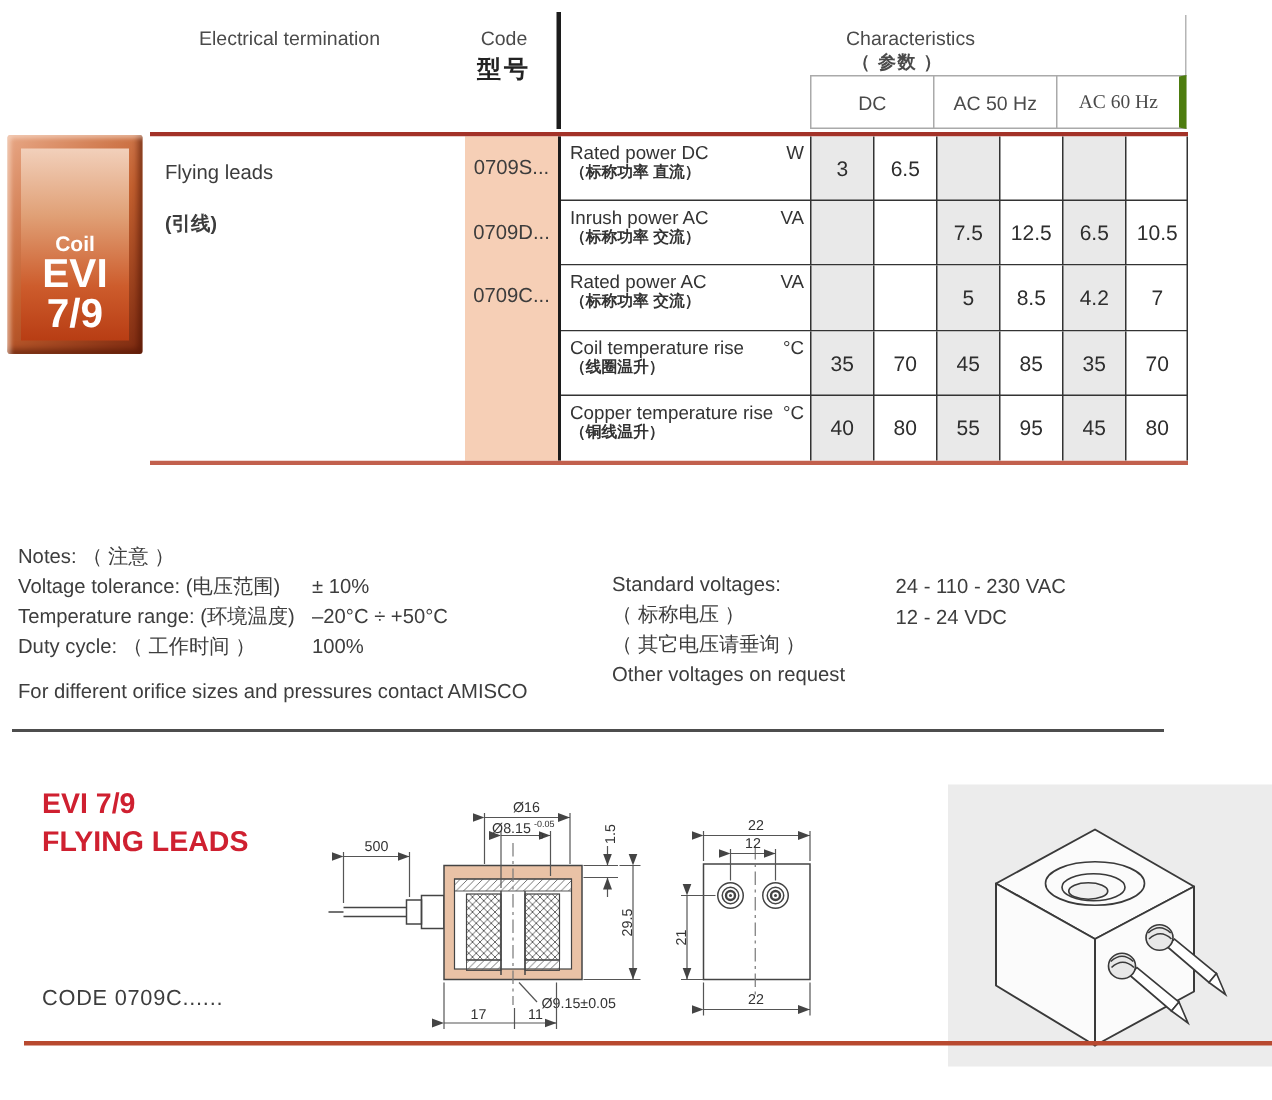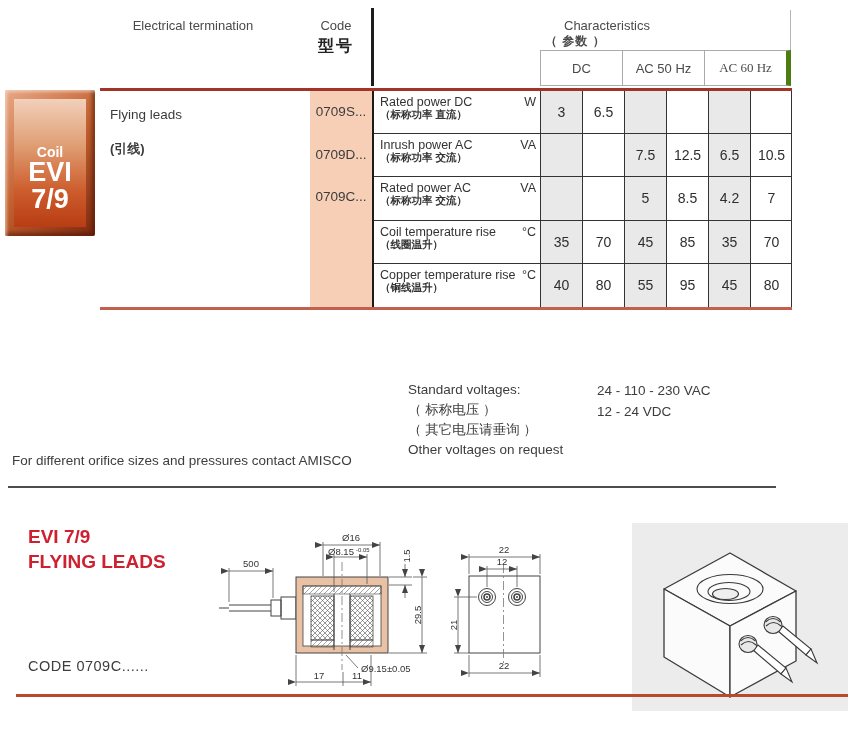--- a/index.html
+++ b/index.html
@@ -10,36 +10,36 @@
     overflow:hidden;
   }
   
   .hdr-en { position:absolute; font-size:13px; color:#4a4a4a; }
   .hdr-zh { position:absolute; font-size:16px; color:#222; font-weight:bold; letter-spacing:2px; }
   .term-en { left:103px; top:18px; width:180px; text-align:center; }
   .term-zh { left:103px; top:36px; width:180px; text-align:center; }
   .code-en { left:300px; top:18px; width:72px; text-align:center; }
   .code-zh { left:300px; top:36px; width:72px; text-align:center; }
   .char-en { left:564px; top:18px; }
-  .char-zh { left:545px; top:33px; font-size:12px; font-weight:bold; letter-spacing:1px; }
+  .char-zh { left:568px; top:33px; font-size:12px; font-weight:bold; letter-spacing:1px; }
   .hdr-vline { position:absolute; left:371px; top:8px; width:2.5px; height:78px; background:#1c1c1c; }
   .hdr-rline { position:absolute; left:790px; top:10px; width:1px; height:76px; background:#b5b5b5; }
   .subhdr { position:absolute; left:540px; top:50px; width:251px; height:36px; display:flex; }
   .subhdr > div { flex:1; border:1px solid #aaa; border-right:none; display:flex; align-items:center; justify-content:center; font-size:13px; color:#4a4a4a; background:#fff; }
   .subhdr > div:last-child { border-right:5px solid #4d7c0f;font-family:Liberation Serif, serif; }
 
   
   .badge { position:absolute; left:5px; top:90px; width:90px; height:146px;
     background:linear-gradient(135deg,#e8a886 0%,#c3602f 50%,#7d2a10 100%);
     padding:9px; border-radius:2px;
     box-shadow:inset 2px 2px 3px rgba(255,235,220,.55), inset -3px -3px 4px rgba(70,15,0,.55); }
   .badge-inner { width:100%; height:100%;
     background:linear-gradient(180deg,#f2d0bb 0%,#e0a076 35%,#cd5c2c 72%,#b83d14 100%);
     display:flex; flex-direction:column; justify-content:flex-end; align-items:center;
-    padding-bottom:14px; color:#fff; font-weight:bold; text-align:center; }
+    padding-bottom:4px; color:#fff; font-weight:bold; text-align:center; }
   .badge-inner .b1 { font-size:14px; line-height:16px; }
   .badge-inner .b2 { font-size:27px; line-height:25px; }
   .badge-inner .b3 { font-size:27px; line-height:28px; }
 
   
   .mtable { position:absolute; left:100px; top:88px; width:692px; height:222px;
     border-top:3px solid #a33228; border-bottom:3px solid #c2604d; }
   .term-cell { position:absolute; left:0; top:0; width:210px; height:100%; background:#fff;
     padding:16px 0 0 10px; font-size:13.5px; color:#3c3c3c; }
   .term-cell .zh { margin-top:18px; font-weight:bold; font-size:13px; }
@@ -203,20 +203,26 @@
       <div class="vcell g">40</div>
       <div class="vcell">80</div>
       <div class="vcell g">55</div>
       <div class="vcell">95</div>
       <div class="vcell g">45</div>
       <div class="vcell">80</div>
     </div>
     <div class="rows-rborder"></div>
   </div>
 
+  <div class="notes">
+    <div class="nline">Notes:  （ 注意 ）</div>
+    <div class="nline"><span class="nlabel">Voltage tolerance: (电压范围)</span><span>± 10%</span></div>
+    <div class="nline"><span class="nlabel">Temperature range: (环境温度)</span><span>–20°C ÷ +50°C</span></div>
+    <div class="nline"><span class="nlabel">Duty cycle: （ 工作时间 ）</span><span>100%</span></div>
+  </div>
   <div class="orifice">For different orifice sizes and pressures contact AMISCO</div>
 
   <div class="volt-labels">
     <div>Standard voltages:</div>
     <div>（ 标称电压 ）</div>
     <div>（ 其它电压请垂询 ）</div>
     <div>Other voltages on request</div>
   </div>
   <div class="volt-values">
     <div>24 - 110 - 230 VAC</div>

